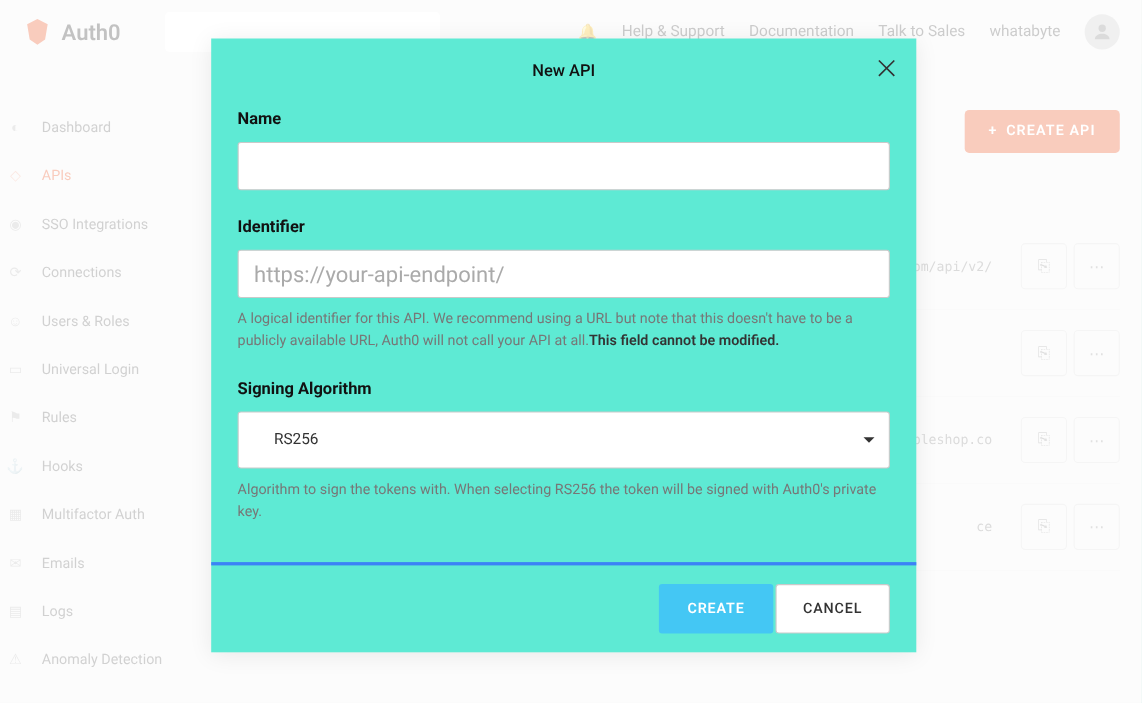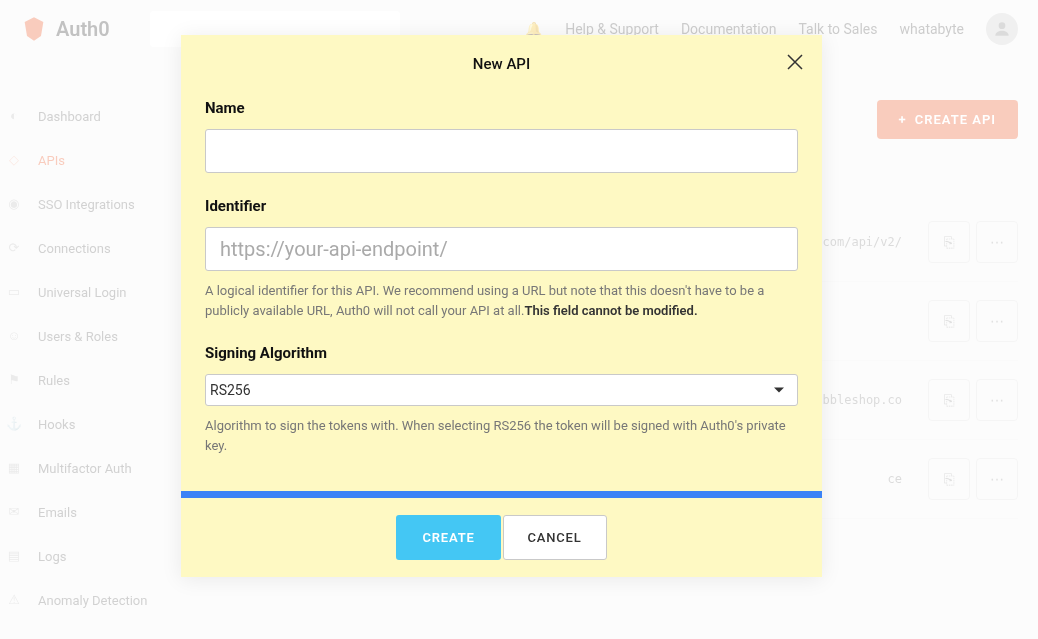--- a/index.html
+++ b/index.html
@@ -154,24 +154,24 @@
     
     .overlay {
       position: absolute;
       inset: 0;
       background: rgba(255,255,255,0.7);
     }
     
     
     .modal {
       position: absolute;
-      left: 181px;
+      left: 192px;
       top: 35px;
       width: 641px;
-      background: #fef9c3;
+      background: #5eead4;
       box-shadow: 0 2px 20px rgba(0,0,0,0.08);
     }
     .modal-header {
       position: relative;
       padding: 20px 0 14px 0;
       text-align: center;
     }
     .modal-title {
       font-size: 15px;
       font-weight: 500;
@@ -211,24 +211,24 @@
       outline: none;
     }
     .form-input::placeholder {
       color: #aaa;
     }
     .form-select-wrap {
       position: relative;
     }
     .form-select {
       width: 100%;
-      height: 32px;
+      height: 52px;
       border: 1px solid #c9c9c9;
       border-radius: 3px;
-      padding: 0 4px;
+      padding: 0 32px;
       font-size: 14px;
       font-family: inherit;
       color: #333;
       background: #fff;
       appearance: none;
       outline: none;
       cursor: pointer;
     }
     .select-caret {
       position: absolute;
@@ -246,24 +246,24 @@
       font-size: 13px;
       color: #777;
       margin-top: 10px;
       line-height: 1.5;
     }
     .form-help strong {
       color: #333;
       font-weight: 600;
     }
     .modal-footer {
-      border-top: 7px solid #3b82f6;
+      border-top: 3px solid #3b82f6;
       padding: 17px 24px;
       display: flex;
-      justify-content: center;
+      justify-content: flex-end;
       gap: 2px;
     }
     .btn-create {
       background: #44c7f4;
       color: #fff;
       border: none;
       padding: 14px 26px;
       border-radius: 3px;
       font-size: 13px;
       font-weight: 600;
@@ -324,26 +324,26 @@
       </div>
     <div class="bg-sidebar-item">
         <span class="bg-sidebar-icon">◉</span>
         <span>SSO Integrations</span>
       </div>
     <div class="bg-sidebar-item">
         <span class="bg-sidebar-icon">⟳</span>
         <span>Connections</span>
       </div>
     <div class="bg-sidebar-item">
+        <span class="bg-sidebar-icon">☺</span>
+        <span>Users &amp; Roles</span>
+      </div>
+    <div class="bg-sidebar-item">
         <span class="bg-sidebar-icon">▭</span>
         <span>Universal Login</span>
-      </div>
-    <div class="bg-sidebar-item">
-        <span class="bg-sidebar-icon">☺</span>
-        <span>Users &amp; Roles</span>
       </div>
     <div class="bg-sidebar-item">
         <span class="bg-sidebar-icon">⚑</span>
         <span>Rules</span>
       </div>
     <div class="bg-sidebar-item">
         <span class="bg-sidebar-icon">⚓</span>
         <span>Hooks</span>
       </div>
     <div class="bg-sidebar-item">

